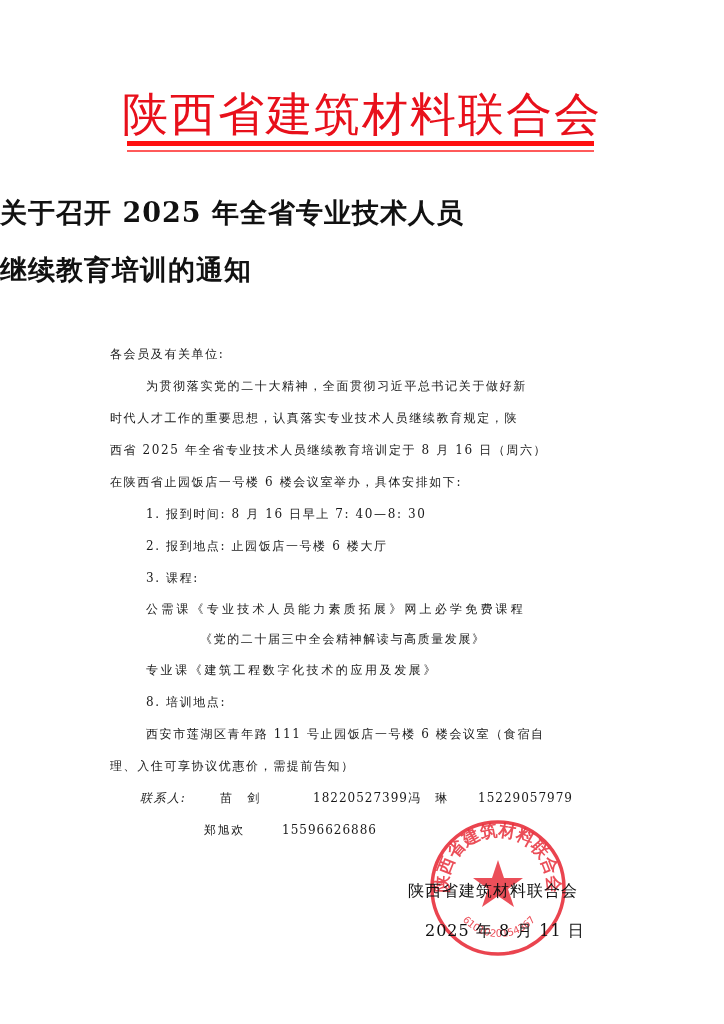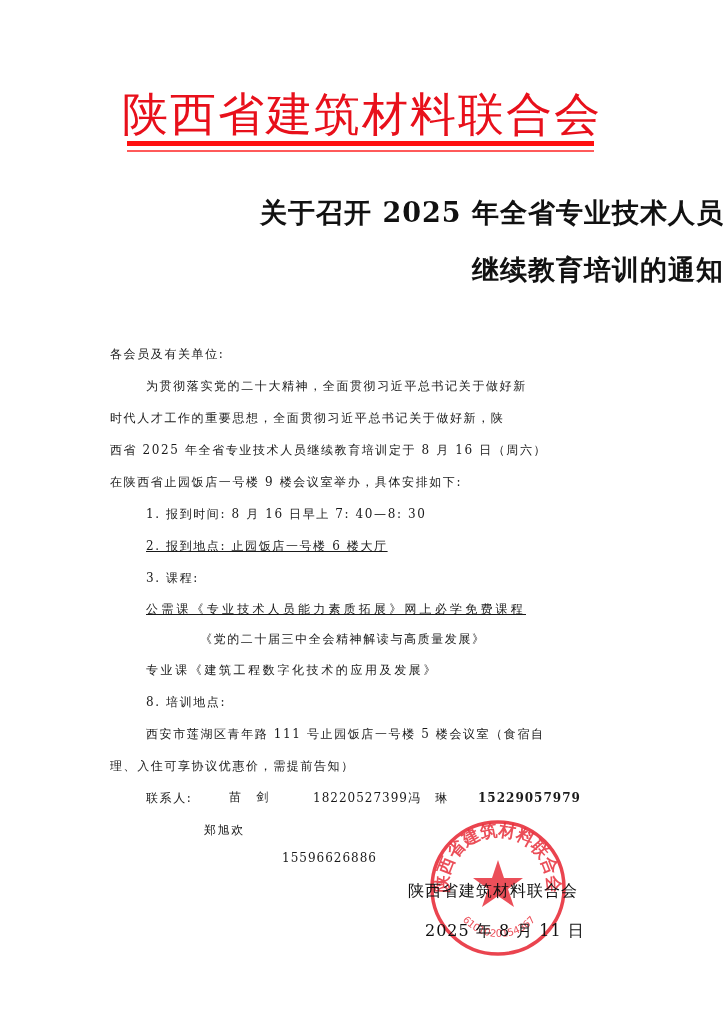--- a/index.html
+++ b/index.html
@@ -4,21 +4,21 @@
   <style>
     html, body { margin: 0; padding: 0; background: #ffffff; }
     body { width: 724px; height: 1024px; position: relative; overflow: hidden;
            font-family: "DejaVu Serif", "Liberation Serif", serif; color: #111; }
     .abs { position: absolute; white-space: nowrap; }
     .org-name { left: 0; width: 724px; top: 86px; text-align: center; color: #e8101b;
                 font-size: 46px; letter-spacing: 2px; line-height: 56px;
                 font-family: "DejaVu Serif", serif; }
     .rule-thick { left: 127px; width: 467px; top: 141px; height: 5px; background: #ff1010; }
     .rule-thin  { left: 127px; width: 467px; top: 150px; height: 2px; background: #ff5a5a; }
-    .title { left: 0; width: 724px; text-align: right; font-weight: bold; font-size: 27px;
+    .title { left: 0; width: 724px; text-align: left; font-weight: bold; font-size: 27px;
              line-height: 34px; color: #111; font-family: "DejaVu Serif", serif; letter-spacing: 1px; }
     .t1 { top: 196px; }
     .t2 { top: 253px; }
     .line { font-size: 12px; line-height: 22px; color: #1a1a1a; letter-spacing: 1.6px;
             font-family: "DejaVu Serif", serif; }
     .stamp { left: 428px; top: 818px; width: 140px; height: 140px; }
     .sig { font-size: 16px; line-height: 22px; color: #111; letter-spacing: 1px; z-index: 2;
            font-family: "DejaVu Serif", serif; }
   </style>
 </head>
@@ -26,43 +26,43 @@
 
 <div class="abs org-name">陕西省建筑材料联合会</div>
 <div class="abs rule-thick"></div>
 <div class="abs rule-thin"></div>
 
 <div class="abs title t1">关于召开 2025 年全省专业技术人员</div>
 <div class="abs title t2">继续教育培训的通知</div>
 
 <div class="abs line" style="left:110px; top:343px;">各会员及有关单位:</div>
 <div class="abs line" style="left:146px; top:375px;">为贯彻落实党的二十大精神，全面贯彻习近平总书记关于做好新</div>
-<div class="abs line" style="left:110px; top:407px;">时代人才工作的重要思想，全面贯彻习近平总书记关于做好新，陕</div>
+<div class="abs line" style="left:110px; top:407px;">时代人才工作的重要思想，认真落实专业技术人员继续教育规定，陕</div>
 <div class="abs line" style="left:110px; top:439px;">西省 2025 年全省专业技术人员继续教育培训定于 8 月 16 日（周六）</div>
-<div class="abs line" style="left:110px; top:471px;">在陕西省止园饭店一号楼 9 楼会议室举办，具体安排如下:</div>
+<div class="abs line" style="left:110px; top:471px;">在陕西省止园饭店一号楼 6 楼会议室举办，具体安排如下:</div>
 
 <div class="abs line" style="left:146px; top:503px;">1. 报到时间: 8 月 16 日早上 7: 40—8: 30</div>
-<div class="abs line" style="left:146px; top:535px;text-decoration:underline;">2. 报到地点: 止园饭店一号楼 6 楼大厅</div>
+<div class="abs line" style="left:146px; top:535px;">2. 报到地点: 止园饭店一号楼 6 楼大厅</div>
 <div class="abs line" style="left:146px; top:567px;">3. 课程:</div>
 
-<div class="abs line" style="left:146px; top:598px; letter-spacing:3.2px;text-decoration:underline;">公需课《专业技术人员能力素质拓展》网上必学免费课程</div>
+<div class="abs line" style="left:146px; top:598px; letter-spacing:3.2px;">公需课《专业技术人员能力素质拓展》网上必学免费课程</div>
 <div class="abs line" style="left:200px; top:628px;">《党的二十届三中全会精神解读与高质量发展》</div>
 <div class="abs line" style="left:146px; top:659px; letter-spacing:2.6px;text-align:right;">专业课《建筑工程数字化技术的应用及发展》</div>
 
 <div class="abs line" style="left:146px; top:691px;">8. 培训地点:</div>
-<div class="abs line" style="left:146px; top:723px;">西安市莲湖区青年路 111 号止园饭店一号楼 5 楼会议室（食宿自</div>
+<div class="abs line" style="left:146px; top:723px;">西安市莲湖区青年路 111 号止园饭店一号楼 6 楼会议室（食宿自</div>
 <div class="abs line" style="left:110px; top:755px;">理、入住可享协议优惠价，需提前告知）</div>
 
-<div class="abs line" style="left:146px; top:787px;">联系人:</div>
-<div class="abs line" style="left:229px; top:787px;font-family:Liberation Mono, monospace;">苗　剑</div>
+<div class="abs line" style="left:140px; top:787px;font-style:italic;">联系人:</div>
+<div class="abs line" style="left:220px; top:787px;">苗　剑</div>
 <div class="abs line" style="left:282px; top:787px; letter-spacing:1px;margin-left:31px;">18220527399</div>
 <div class="abs line" style="left:408px; top:787px;">冯　琳</div>
-<div class="abs line" style="left:478px; top:787px; letter-spacing:1px;font-weight:bold;">15229057979</div>
+<div class="abs line" style="left:478px; top:787px; letter-spacing:1px;">15229057979</div>
 <div class="abs line" style="left:204px; top:819px;">郑旭欢</div>
-<div class="abs line" style="left:282px; top:819px; letter-spacing:1px;margin-top:28px;">15596626886</div>
+<div class="abs line" style="left:282px; top:819px; letter-spacing:1px;">15596626886</div>
 
 <svg class="abs stamp" viewBox="0 0 140 140" width="140" height="140">
   <defs>
     <path id="arcTop" d="M 22 82 A 50 50 0 1 1 118 82" fill="none"></path>
     <path id="arcBottom" d="M 30 96 A 48 48 0 0 0 112 96" fill="none"></path>
   </defs>
   <circle cx="70" cy="70" r="66" fill="none" stroke="#e8303c" stroke-width="3.5" opacity="0.9"></circle>
   <polygon points="70,42 76,60 95,60 80,71 86,89 70,78 54,89 60,71 45,60 64,60" fill="#e8303c" opacity="0.85"></polygon>
   <text font-size="17" fill="#e8303c" opacity="0.85" font-weight="bold" font-family="DejaVu Sans, sans-serif">
     <textPath href="#arcTop" startOffset="50%" text-anchor="middle">陕西省建筑材料联合会</textPath>

